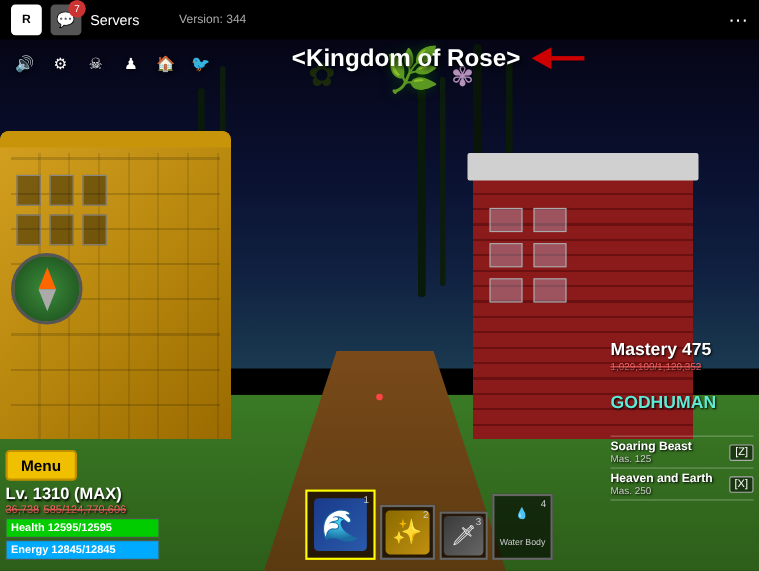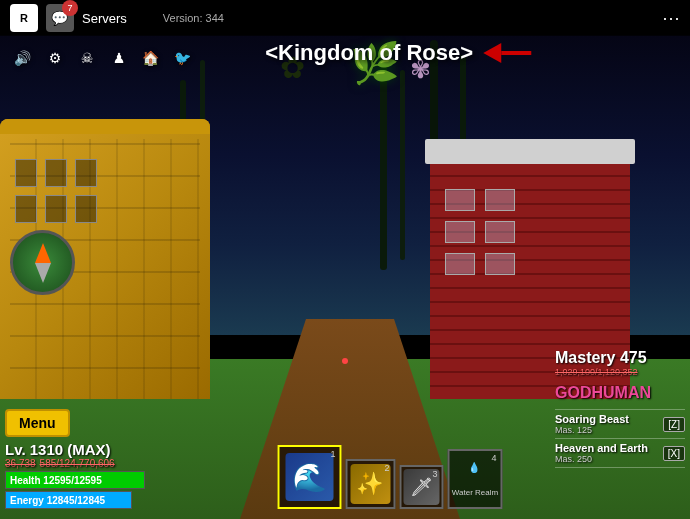--- a/index.html
+++ b/index.html
@@ -291,21 +291,21 @@
       left: 4px;
       transform: translateY(-50%);
       color: white;
       font-size: 10px;
       font-weight: bold;
       white-space: nowrap;
     }
 
     .energy-bar-container {
       margin-top: 2px;
-      width: 127px;
+      width: 140px;
       height: 18px;
       background: #333;
       border: 1px solid #555;
       position: relative;
     }
 
     .energy-bar-fill {
       height: 100%;
       background: #00aaff;
     }
@@ -419,36 +419,35 @@
       z-index: 100;
       text-align: left;
       min-width: 130px;
     }
 
     .mastery-title {
       color: white;
       font-size: 16px;
       font-weight: bold;
       text-shadow: 1px 1px 2px black;
-      margin-top: 39px;
     }
 
     .mastery-xp {
       color: #ff6666;
       font-size: 9px;
       text-decoration: line-through;
       text-shadow: 1px 1px 2px black;
     }
 
     .class-name {
-      color: #ec4899;
+      color: #5eead4;
       font-size: 16px;
       font-weight: bold;
       text-shadow: 1px 1px 2px black;
-      margin: 7px 0;
+      margin: 20px 0;
     }
 
     .divider {
       height: 1px;
       background: rgba(255,255,255,0.3);
       margin: 3px 0;
     }
 
     .skill-row {
       display: flex;
@@ -641,21 +640,21 @@
     </div>
 
     <div class="hotbar-slot small">
       <span class="slot-number">3</span>
       <div class="skill-icon-3">🗡</div>
     </div>
 
     <div class="hotbar-slot small" style="height:60px;width:55px;justify-content:space-around;padding:4px 2px;">
       <span class="slot-number">4</span>
       <div style="font-size:10px;text-align:center;">💧</div>
-      <span class="slot-label">Water Realm</span>
+      <span class="slot-label">Water Body</span>
     </div>
   </div>
 
   <div class="right-stats">
     <div class="mastery-title">Mastery 475</div>
     <div class="mastery-xp">1,029,100/1,120,352</div>
     <div class="class-name">GODHUMAN</div>
     <div class="divider"></div>
 
     <div class="skill-row">

